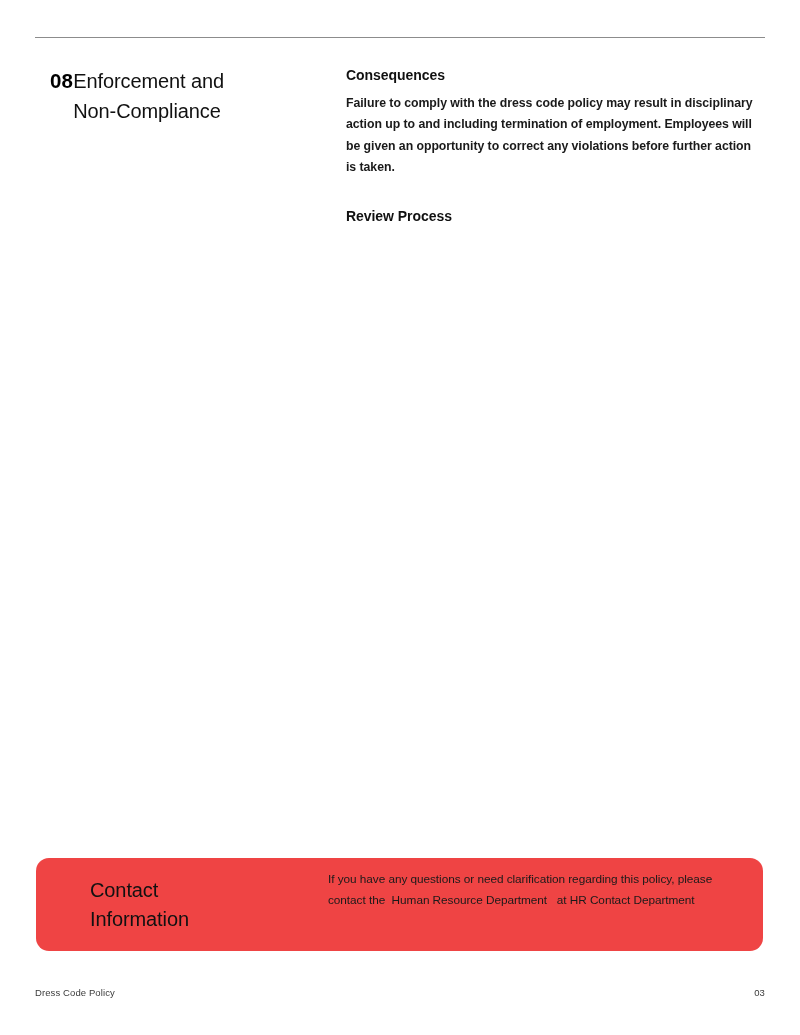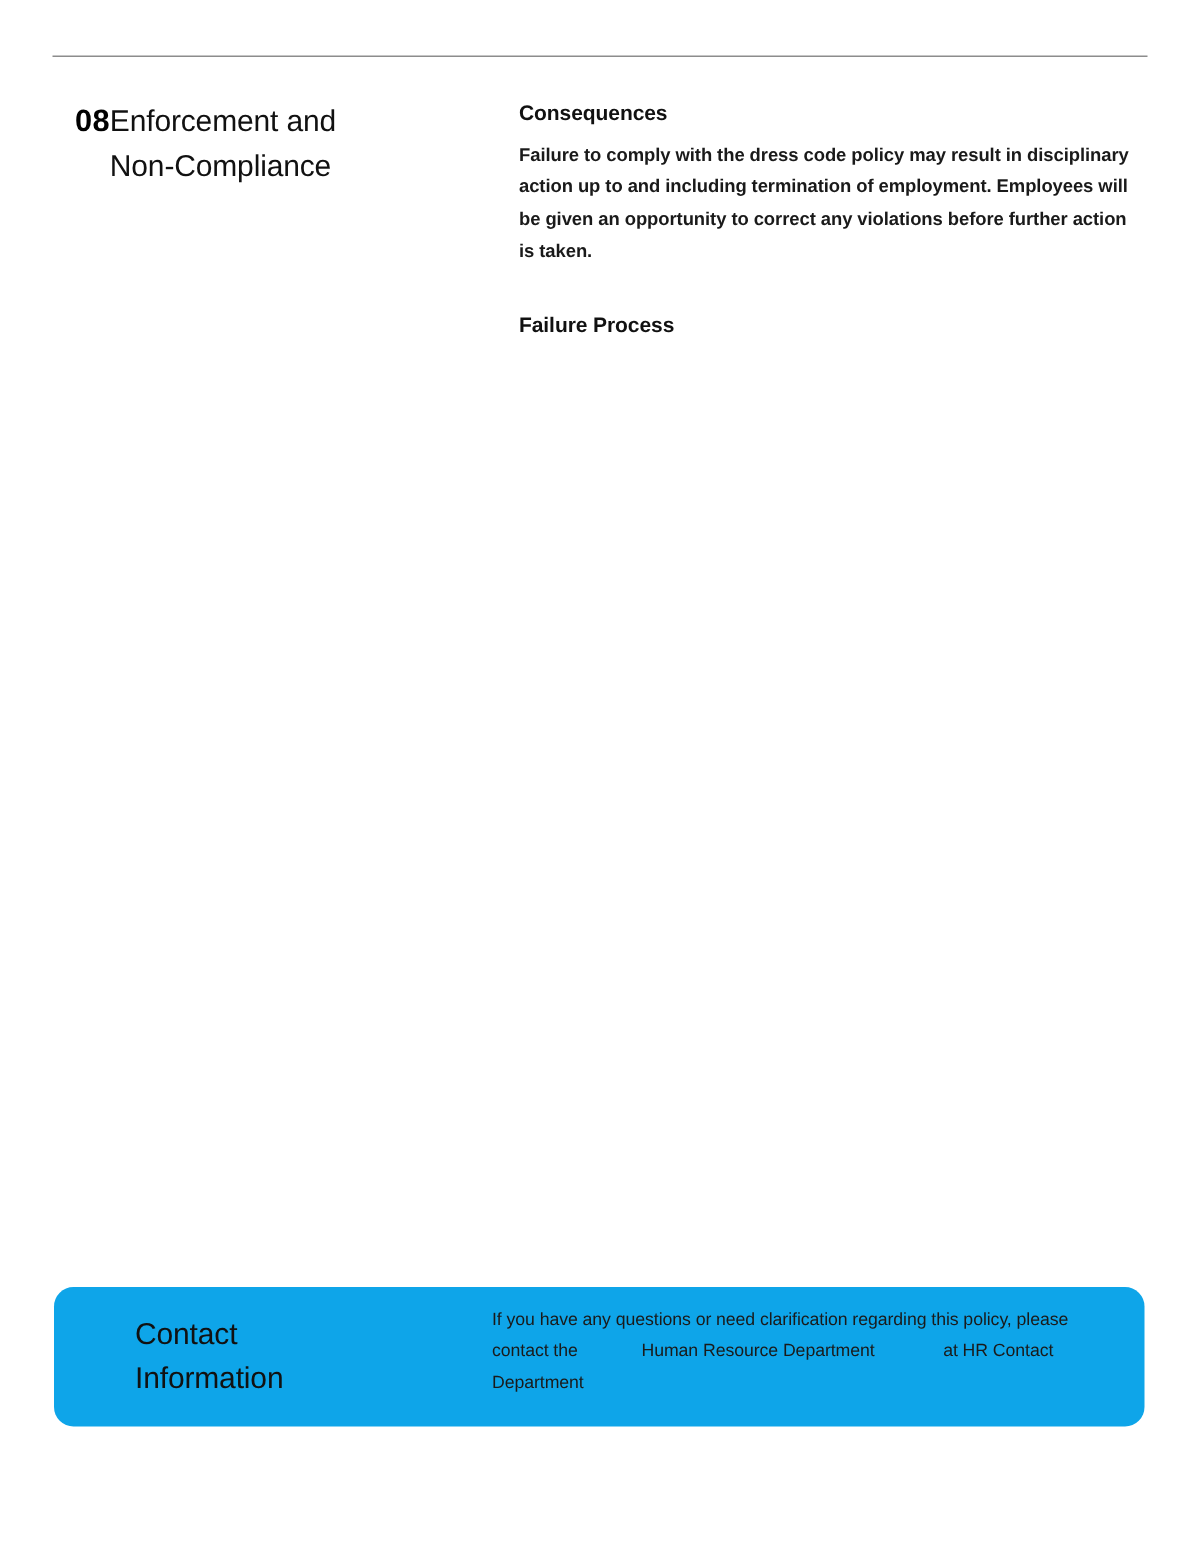--- a/index.html
+++ b/index.html
@@ -101,21 +101,21 @@
     height: 29px;
   }
 
   
   .contact-box {
     position: absolute;
     left: 36px;
     top: 858px;
     width: 727px;
     height: 93px;
-    background: #0ea5e9;
+    background: #ef4444;
     border-radius: 13px;
     box-sizing: border-box;
   }
 
   .contact-title {
     position: absolute;
     left: 54px;
     top: 18px;
     font-size: 20px;
     font-weight: 400;
@@ -131,21 +131,20 @@
     top: 11px;
     width: 400px;
     font-size: 11.8px;
     line-height: 21px;
     color: #1a1a1a;
     letter-spacing: -0.05px;
   }
 
   .contact-body .field {
     white-space: pre;
-    margin-left: 36px;
   }
 
   
   .footer {
     position: absolute;
     left: 35px;
     top: 987px;
     width: 730px;
     display: flex;
     justify-content: space-between;
@@ -184,28 +183,32 @@
     <div class="col-right">
 
       <div>
         <div class="sub-head">Consequences</div>
         <p class="para">Failure to comply with the dress code policy may result in disciplinary action up to and including termination of employment. Employees will be given an opportunity to correct any violations before further action is taken.</p>
       </div>
 
       <div class="block-gap"></div>
 
       <div>
-        <div class="sub-head">Failure Process</div>
+        <div class="sub-head">Review Process</div>
       </div>
 
     </div>
   </div>
 
   <div class="contact-box">
     <div class="contact-title">Contact
 Information</div>
     <div class="contact-body">
       <span>If you have any questions or need clarification regarding this policy, please contact the </span><span class="field"> Human Resource Department  </span><span class="field"> at </span><span>HR Contact Department</span>
     </div>
   </div>
 
+  <div class="footer">
+    <div class="footer-label">Dress Code Policy</div>
+    <div class="footer-page">03</div>
+  </div>
 
 </div>
 
 </body></html>

